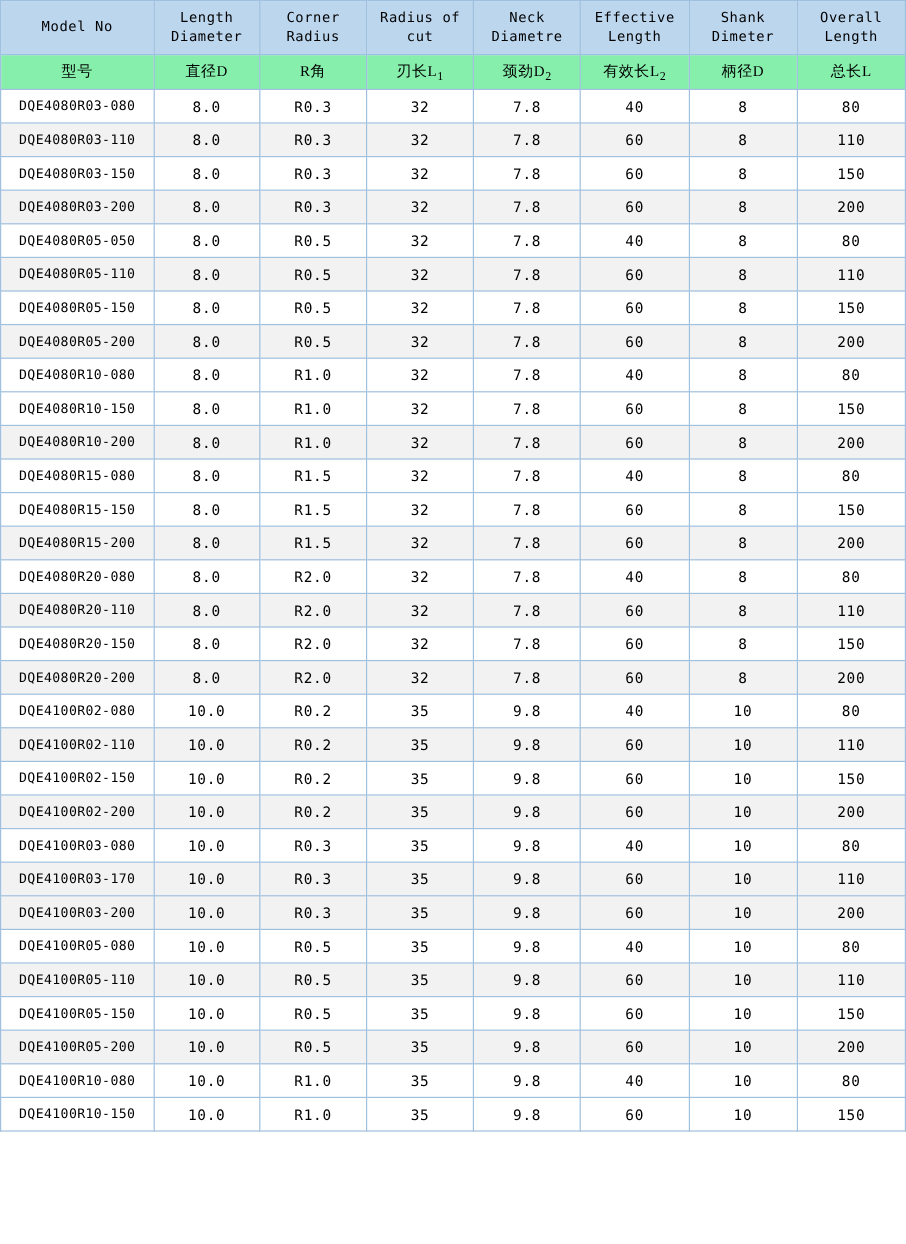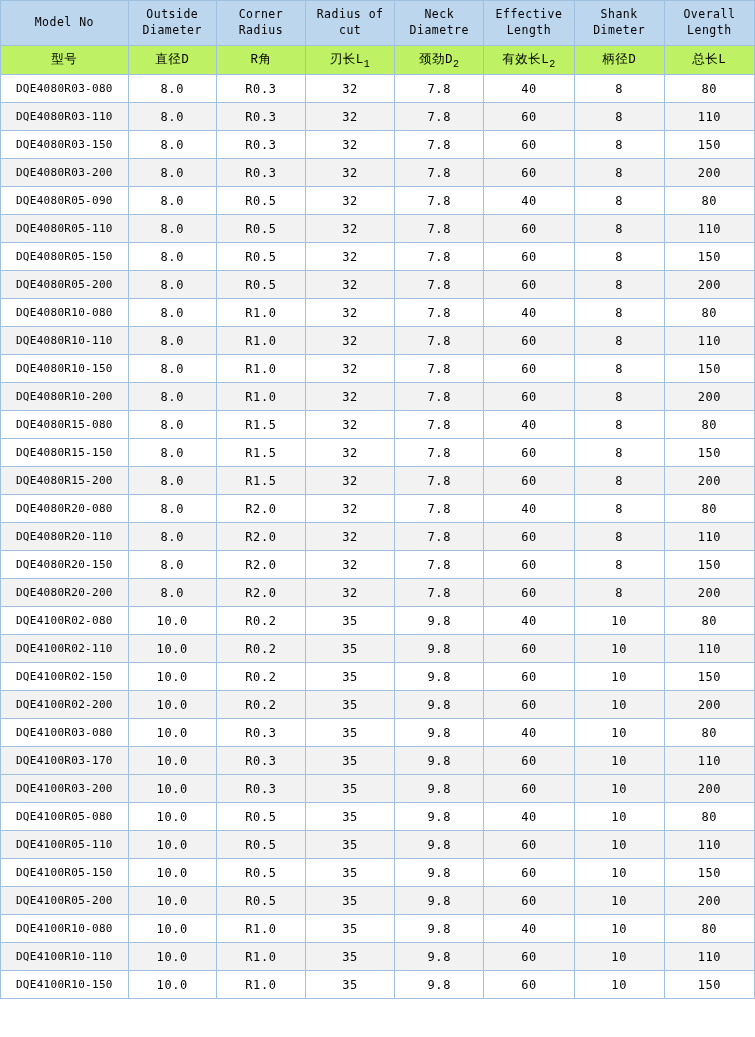--- a/index.html
+++ b/index.html
@@ -27,25 +27,25 @@
   }
   
   tr.head-en th {
     background: #bcd6ee;
     height: 42px;
     font-size: 11.5px;
     line-height: 1.35;
     letter-spacing: 0.5px;
   }
   tr.head-cn th {
-    background: #bef264;
+    background: #86efac;
     height: 26px;
     font-size: 12.5px;
     letter-spacing: 0.5px;
-    font-family: Liberation Mono, monospace;
+    font-family: Liberation Serif, serif;
   }
   tr.head-cn th .sub {
     font-size: 10px;
     vertical-align: sub;
   }
   
   tbody tr td {
     height: 25px;
     font-size: 12px;
     letter-spacing: 0.6px;
@@ -77,21 +77,21 @@
       <col class="c2">
       <col class="c3">
     <col class="c4">
       <col class="c5">
       <col class="c6">
       <col class="c7">
   </colgroup>
   <thead>
     <tr class="head-en">
       <th>Model No</th>
-      <th>Outside Diameter</th>
+      <th>Length Diameter</th>
       <th>Corner Radius</th>
       <th>Radius of cut</th>
       <th>Neck Diametre</th>
       <th>Effective Length</th>
       <th>Shank Dimeter</th>
       <th>Overall Length</th>
     </tr>
     <tr class="head-cn">
       <th><span>型号</span><span class="sub"></span></th>
       <th><span>直径D</span><span class="sub"></span></th>
@@ -138,21 +138,21 @@
         <td class="model">DQE4080R03-200</td>
         <td>8.0</td>
         <td>R0.3</td>
         <td>32</td>
         <td>7.8</td>
         <td>60</td>
         <td>8</td>
         <td>200</td>
       </tr>
       <tr class="odd">
-        <td class="model">DQE4080R05-090</td>
+        <td class="model">DQE4080R05-050</td>
         <td>8.0</td>
         <td>R0.5</td>
         <td>32</td>
         <td>7.8</td>
         <td>40</td>
         <td>8</td>
         <td>80</td>
       </tr>
       <tr class="even">
         <td class="model">DQE4080R05-110</td>
@@ -187,249 +187,229 @@
       <tr class="odd">
         <td class="model">DQE4080R10-080</td>
         <td>8.0</td>
         <td>R1.0</td>
         <td>32</td>
         <td>7.8</td>
         <td>40</td>
         <td>8</td>
         <td>80</td>
       </tr>
-      <tr class="even">
-        <td class="model">DQE4080R10-110</td>
+      <tr class="odd">
+        <td class="model">DQE4080R10-150</td>
         <td>8.0</td>
         <td>R1.0</td>
         <td>32</td>
         <td>7.8</td>
         <td>60</td>
         <td>8</td>
-        <td>110</td>
-      </tr>
-      <tr class="odd">
-        <td class="model">DQE4080R10-150</td>
+        <td>150</td>
+      </tr>
+      <tr class="even">
+        <td class="model">DQE4080R10-200</td>
         <td>8.0</td>
         <td>R1.0</td>
         <td>32</td>
         <td>7.8</td>
         <td>60</td>
         <td>8</td>
-        <td>150</td>
-      </tr>
-      <tr class="even">
-        <td class="model">DQE4080R10-200</td>
-        <td>8.0</td>
+        <td>200</td>
+      </tr>
+      <tr class="odd">
+        <td class="model">DQE4080R15-080</td>
+        <td>8.0</td>
+        <td>R1.5</td>
+        <td>32</td>
+        <td>7.8</td>
+        <td>40</td>
+        <td>8</td>
+        <td>80</td>
+      </tr>
+      <tr class="odd">
+        <td class="model">DQE4080R15-150</td>
+        <td>8.0</td>
+        <td>R1.5</td>
+        <td>32</td>
+        <td>7.8</td>
+        <td>60</td>
+        <td>8</td>
+        <td>150</td>
+      </tr>
+      <tr class="even">
+        <td class="model">DQE4080R15-200</td>
+        <td>8.0</td>
+        <td>R1.5</td>
+        <td>32</td>
+        <td>7.8</td>
+        <td>60</td>
+        <td>8</td>
+        <td>200</td>
+      </tr>
+      <tr class="odd">
+        <td class="model">DQE4080R20-080</td>
+        <td>8.0</td>
+        <td>R2.0</td>
+        <td>32</td>
+        <td>7.8</td>
+        <td>40</td>
+        <td>8</td>
+        <td>80</td>
+      </tr>
+      <tr class="even">
+        <td class="model">DQE4080R20-110</td>
+        <td>8.0</td>
+        <td>R2.0</td>
+        <td>32</td>
+        <td>7.8</td>
+        <td>60</td>
+        <td>8</td>
+        <td>110</td>
+      </tr>
+      <tr class="odd">
+        <td class="model">DQE4080R20-150</td>
+        <td>8.0</td>
+        <td>R2.0</td>
+        <td>32</td>
+        <td>7.8</td>
+        <td>60</td>
+        <td>8</td>
+        <td>150</td>
+      </tr>
+      <tr class="even">
+        <td class="model">DQE4080R20-200</td>
+        <td>8.0</td>
+        <td>R2.0</td>
+        <td>32</td>
+        <td>7.8</td>
+        <td>60</td>
+        <td>8</td>
+        <td>200</td>
+      </tr>
+      <tr class="odd">
+        <td class="model">DQE4100R02-080</td>
+        <td>10.0</td>
+        <td>R0.2</td>
+        <td>35</td>
+        <td>9.8</td>
+        <td>40</td>
+        <td>10</td>
+        <td>80</td>
+      </tr>
+      <tr class="even">
+        <td class="model">DQE4100R02-110</td>
+        <td>10.0</td>
+        <td>R0.2</td>
+        <td>35</td>
+        <td>9.8</td>
+        <td>60</td>
+        <td>10</td>
+        <td>110</td>
+      </tr>
+      <tr class="odd">
+        <td class="model">DQE4100R02-150</td>
+        <td>10.0</td>
+        <td>R0.2</td>
+        <td>35</td>
+        <td>9.8</td>
+        <td>60</td>
+        <td>10</td>
+        <td>150</td>
+      </tr>
+      <tr class="even">
+        <td class="model">DQE4100R02-200</td>
+        <td>10.0</td>
+        <td>R0.2</td>
+        <td>35</td>
+        <td>9.8</td>
+        <td>60</td>
+        <td>10</td>
+        <td>200</td>
+      </tr>
+      <tr class="odd">
+        <td class="model">DQE4100R03-080</td>
+        <td>10.0</td>
+        <td>R0.3</td>
+        <td>35</td>
+        <td>9.8</td>
+        <td>40</td>
+        <td>10</td>
+        <td>80</td>
+      </tr>
+      <tr class="even">
+        <td class="model">DQE4100R03-170</td>
+        <td>10.0</td>
+        <td>R0.3</td>
+        <td>35</td>
+        <td>9.8</td>
+        <td>60</td>
+        <td>10</td>
+        <td>110</td>
+      </tr>
+      <tr class="even">
+        <td class="model">DQE4100R03-200</td>
+        <td>10.0</td>
+        <td>R0.3</td>
+        <td>35</td>
+        <td>9.8</td>
+        <td>60</td>
+        <td>10</td>
+        <td>200</td>
+      </tr>
+      <tr class="odd">
+        <td class="model">DQE4100R05-080</td>
+        <td>10.0</td>
+        <td>R0.5</td>
+        <td>35</td>
+        <td>9.8</td>
+        <td>40</td>
+        <td>10</td>
+        <td>80</td>
+      </tr>
+      <tr class="even">
+        <td class="model">DQE4100R05-110</td>
+        <td>10.0</td>
+        <td>R0.5</td>
+        <td>35</td>
+        <td>9.8</td>
+        <td>60</td>
+        <td>10</td>
+        <td>110</td>
+      </tr>
+      <tr class="odd">
+        <td class="model">DQE4100R05-150</td>
+        <td>10.0</td>
+        <td>R0.5</td>
+        <td>35</td>
+        <td>9.8</td>
+        <td>60</td>
+        <td>10</td>
+        <td>150</td>
+      </tr>
+      <tr class="even">
+        <td class="model">DQE4100R05-200</td>
+        <td>10.0</td>
+        <td>R0.5</td>
+        <td>35</td>
+        <td>9.8</td>
+        <td>60</td>
+        <td>10</td>
+        <td>200</td>
+      </tr>
+      <tr class="odd">
+        <td class="model">DQE4100R10-080</td>
+        <td>10.0</td>
         <td>R1.0</td>
-        <td>32</td>
-        <td>7.8</td>
-        <td>60</td>
-        <td>8</td>
-        <td>200</td>
-      </tr>
-      <tr class="odd">
-        <td class="model">DQE4080R15-080</td>
-        <td>8.0</td>
-        <td>R1.5</td>
-        <td>32</td>
-        <td>7.8</td>
-        <td>40</td>
-        <td>8</td>
-        <td>80</td>
-      </tr>
-      <tr class="odd">
-        <td class="model">DQE4080R15-150</td>
-        <td>8.0</td>
-        <td>R1.5</td>
-        <td>32</td>
-        <td>7.8</td>
-        <td>60</td>
-        <td>8</td>
-        <td>150</td>
-      </tr>
-      <tr class="even">
-        <td class="model">DQE4080R15-200</td>
-        <td>8.0</td>
-        <td>R1.5</td>
-        <td>32</td>
-        <td>7.8</td>
-        <td>60</td>
-        <td>8</td>
-        <td>200</td>
-      </tr>
-      <tr class="odd">
-        <td class="model">DQE4080R20-080</td>
-        <td>8.0</td>
-        <td>R2.0</td>
-        <td>32</td>
-        <td>7.8</td>
-        <td>40</td>
-        <td>8</td>
-        <td>80</td>
-      </tr>
-      <tr class="even">
-        <td class="model">DQE4080R20-110</td>
-        <td>8.0</td>
-        <td>R2.0</td>
-        <td>32</td>
-        <td>7.8</td>
-        <td>60</td>
-        <td>8</td>
-        <td>110</td>
-      </tr>
-      <tr class="odd">
-        <td class="model">DQE4080R20-150</td>
-        <td>8.0</td>
-        <td>R2.0</td>
-        <td>32</td>
-        <td>7.8</td>
-        <td>60</td>
-        <td>8</td>
-        <td>150</td>
-      </tr>
-      <tr class="even">
-        <td class="model">DQE4080R20-200</td>
-        <td>8.0</td>
-        <td>R2.0</td>
-        <td>32</td>
-        <td>7.8</td>
-        <td>60</td>
-        <td>8</td>
-        <td>200</td>
-      </tr>
-      <tr class="odd">
-        <td class="model">DQE4100R02-080</td>
-        <td>10.0</td>
-        <td>R0.2</td>
-        <td>35</td>
-        <td>9.8</td>
-        <td>40</td>
-        <td>10</td>
-        <td>80</td>
-      </tr>
-      <tr class="even">
-        <td class="model">DQE4100R02-110</td>
-        <td>10.0</td>
-        <td>R0.2</td>
-        <td>35</td>
-        <td>9.8</td>
-        <td>60</td>
-        <td>10</td>
-        <td>110</td>
-      </tr>
-      <tr class="odd">
-        <td class="model">DQE4100R02-150</td>
-        <td>10.0</td>
-        <td>R0.2</td>
-        <td>35</td>
-        <td>9.8</td>
-        <td>60</td>
-        <td>10</td>
-        <td>150</td>
-      </tr>
-      <tr class="even">
-        <td class="model">DQE4100R02-200</td>
-        <td>10.0</td>
-        <td>R0.2</td>
-        <td>35</td>
-        <td>9.8</td>
-        <td>60</td>
-        <td>10</td>
-        <td>200</td>
-      </tr>
-      <tr class="odd">
-        <td class="model">DQE4100R03-080</td>
-        <td>10.0</td>
-        <td>R0.3</td>
-        <td>35</td>
-        <td>9.8</td>
-        <td>40</td>
-        <td>10</td>
-        <td>80</td>
-      </tr>
-      <tr class="even">
-        <td class="model">DQE4100R03-170</td>
-        <td>10.0</td>
-        <td>R0.3</td>
-        <td>35</td>
-        <td>9.8</td>
-        <td>60</td>
-        <td>10</td>
-        <td>110</td>
-      </tr>
-      <tr class="even">
-        <td class="model">DQE4100R03-200</td>
-        <td>10.0</td>
-        <td>R0.3</td>
-        <td>35</td>
-        <td>9.8</td>
-        <td>60</td>
-        <td>10</td>
-        <td>200</td>
-      </tr>
-      <tr class="odd">
-        <td class="model">DQE4100R05-080</td>
-        <td>10.0</td>
-        <td>R0.5</td>
-        <td>35</td>
-        <td>9.8</td>
-        <td>40</td>
-        <td>10</td>
-        <td>80</td>
-      </tr>
-      <tr class="even">
-        <td class="model">DQE4100R05-110</td>
-        <td>10.0</td>
-        <td>R0.5</td>
-        <td>35</td>
-        <td>9.8</td>
-        <td>60</td>
-        <td>10</td>
-        <td>110</td>
-      </tr>
-      <tr class="odd">
-        <td class="model">DQE4100R05-150</td>
-        <td>10.0</td>
-        <td>R0.5</td>
-        <td>35</td>
-        <td>9.8</td>
-        <td>60</td>
-        <td>10</td>
-        <td>150</td>
-      </tr>
-      <tr class="even">
-        <td class="model">DQE4100R05-200</td>
-        <td>10.0</td>
-        <td>R0.5</td>
-        <td>35</td>
-        <td>9.8</td>
-        <td>60</td>
-        <td>10</td>
-        <td>200</td>
-      </tr>
-      <tr class="odd">
-        <td class="model">DQE4100R10-080</td>
-        <td>10.0</td>
-        <td>R1.0</td>
-        <td>35</td>
-        <td>9.8</td>
-        <td>40</td>
-        <td>10</td>
-        <td>80</td>
-      </tr>
-      <tr class="even">
-        <td class="model">DQE4100R10-110</td>
-        <td>10.0</td>
-        <td>R1.0</td>
-        <td>35</td>
-        <td>9.8</td>
-        <td>60</td>
-        <td>10</td>
-        <td>110</td>
+        <td>35</td>
+        <td>9.8</td>
+        <td>40</td>
+        <td>10</td>
+        <td>80</td>
       </tr>
       <tr class="odd">
         <td class="model">DQE4100R10-150</td>
         <td>10.0</td>
         <td>R1.0</td>
         <td>35</td>
         <td>9.8</td>
         <td>60</td>
         <td>10</td>
         <td>150</td>

